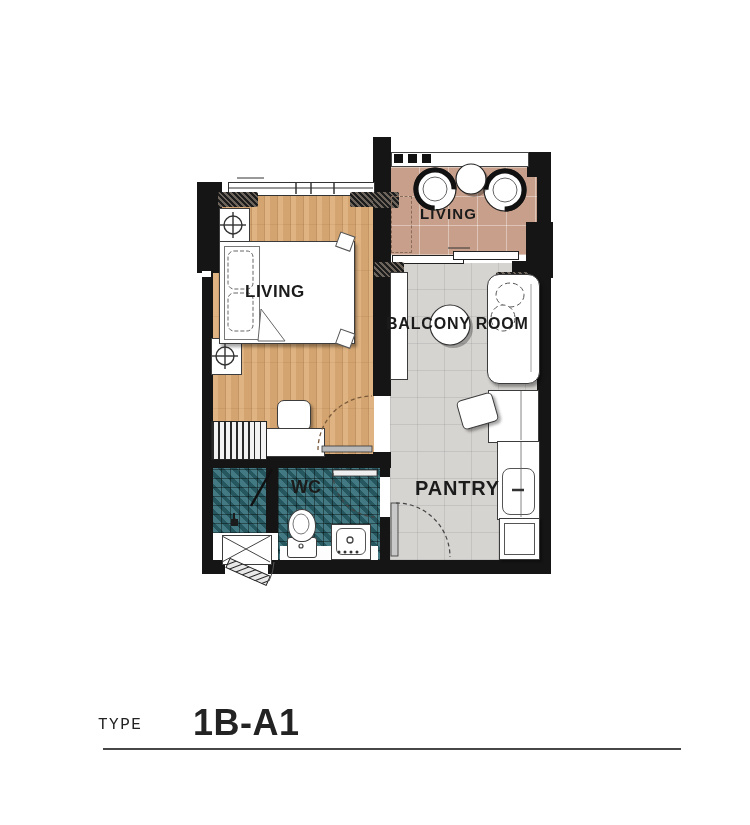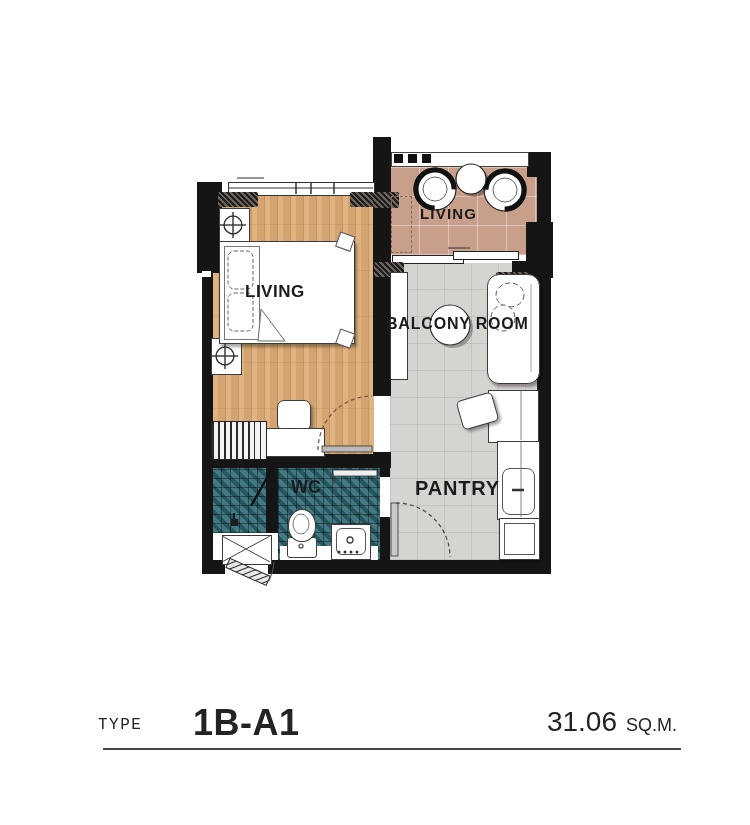--- a/index.html
+++ b/index.html
@@ -205,19 +205,15 @@
   </svg>
 
   <div class="room-label" style="left:245px;top:282px;font-size:17px;letter-spacing:0.5px;">LIVING</div>
   <div class="room-label" style="left:420px;top:205px;font-size:15px;letter-spacing:1.2px;">LIVING</div>
   <div class="room-label" style="left:386px;top:315px;font-size:16px;letter-spacing:0.8px;">BALCONY ROOM</div>
   <div class="room-label" style="left:291px;top:477px;font-size:18px;text-align:right;">WC</div>
   <div class="room-label" style="left:415px;top:477px;font-size:20px;letter-spacing:0.8px;">PANTRY</div>
 
   <div class="cap" style="left:98px;top:716px;font-size:16px;letter-spacing:1.5px;font-family:Liberation Mono, monospace;">TYPE</div>
   <div class="cap" style="left:157px;top:702px;font-size:36px;font-weight:700;letter-spacing:0.5px;margin-left:36px;">1B-A1</div>
-  <div class="cap" style="right:73px;top:706px;display:flex;align-items:baseline;">
-    <span style="font-size:28px;">31.06</span>
-    <span style="font-size:18px;margin-left:9px;">SQ.M.</span>
-  </div>
   <div id="caption-rule" style="left:103px;top:748px;width:578px;"></div>
 
 </div>
 
 </body></html>

